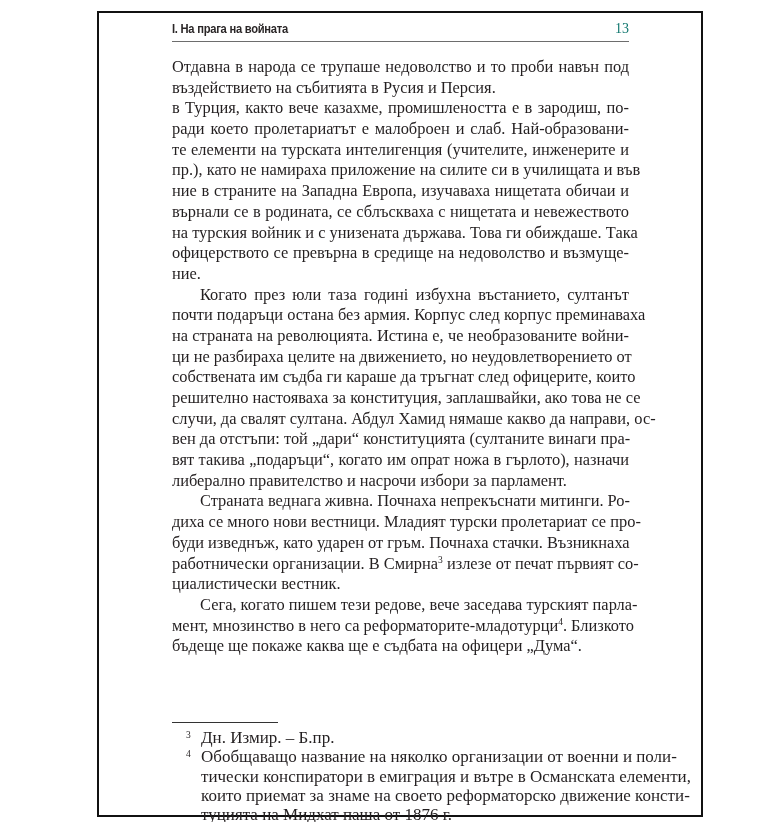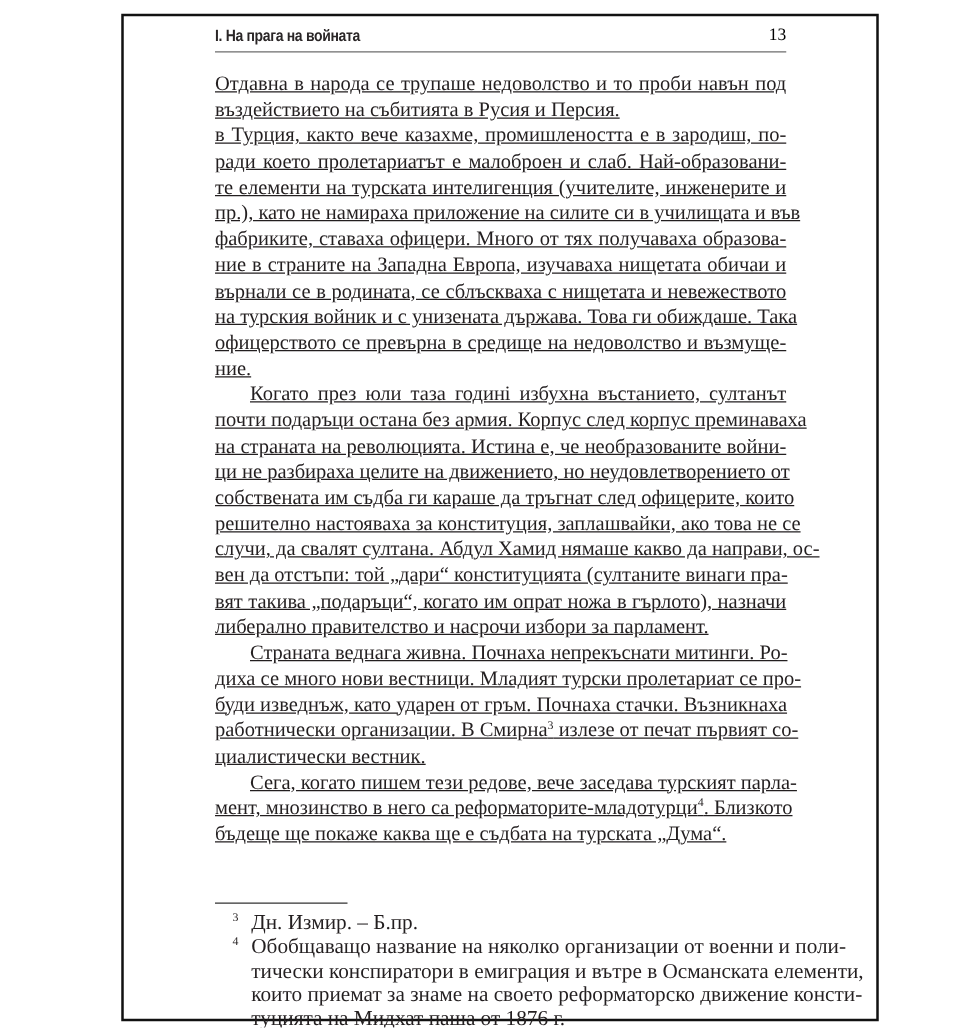--- a/index.html
+++ b/index.html
@@ -48,38 +48,37 @@
     transform-origin: left top;
     font-family: "Liberation Sans", sans-serif;
     color: #2a2627;
   }
   .running-head .folio {
     position: absolute;
     right: 0;
     top: 2px;
     font-size: 14px;
     font-family: "Liberation Serif", serif;
-    color: #000000;
+    color: #0f766e;
   }
   .body-text {
     position: absolute;
     left: 172px;
     top: 57px;
     width: 457px;
   }
   .line {
     display: block;
     height: 20.7px;
     line-height: 20.7px;
     font-size: 16.4px;
     white-space: nowrap;
     text-align: justify;
     text-align-last: justify;
     overflow: visible;
-    text-decoration: underline;
   }
   .line.last {
     text-align-last: left;
   }
   .line.indent {
     padding-left: 28px;
   }
   sup {
     font-size: 9.5px;
     line-height: 0;
@@ -136,21 +135,20 @@
 <div class="body-text" id="body-text">
     <div>
       <span class="line">Отдавна в народа се трупаше недоволство и то проби навън под</span>
       <span class="line last">въздействието на събитията в Русия и Персия.</span>
     </div>
     <div>
       <span class="line">в Турция, както вече казахме, промишлеността е в зародиш, по-</span>
       <span class="line">ради което пролетариатът е малоброен и слаб. Най-образовани-</span>
       <span class="line">те елементи на турската интелигенция (учителите, инженерите и</span>
       <span class="line">пр.), като не намираха приложение на силите си в училищата и във</span>
-      <span class="line">фабриките, ставаха офицери. Много от тях получаваха образова-</span>
       <span class="line">ние в страните на Западна Европа, изучаваха нищетата обичаи и</span>
       <span class="line">върнали се в родината, се сблъскваха с нищетата и невежеството</span>
       <span class="line">на турския войник и с унизената държава. Това ги обиждаше. Така</span>
       <span class="line">офицерството се превърна в средище на недоволство и възмуще-</span>
       <span class="line last">ние.</span>
     </div>
     <div>
       <span class="line indent">Когато през юли таза годинi избухна въстанието, султанът</span>
       <span class="line">почти подаръци остана без армия. Корпус след корпус преминаваха</span>
       <span class="line">на страната на революцията. Истина е, че необразованите войни-</span>
@@ -165,21 +163,21 @@
     <div>
       <span class="line indent">Страната веднага живна. Почнаха непрекъснати митинги. Ро-</span>
       <span class="line">диха се много нови вестници. Младият турски пролетариат се про-</span>
       <span class="line">буди изведнъж, като ударен от гръм. Почнаха стачки. Възникнаха</span>
       <span class="line">работнически организации. В Смирна<sup>3</sup> излезе от печат първият со-</span>
       <span class="line last">циалистически вестник.</span>
     </div>
     <div>
       <span class="line indent">Сега, когато пишем тези редове, вече заседава турският парла-</span>
       <span class="line">мент, мнозинство в него са реформаторите-младотурци<sup>4</sup>. Близкото</span>
-      <span class="line last">бъдеще ще покаже каква ще е съдбата на турската „Дума“.</span>
+      <span class="line last">бъдеще ще покаже каква ще е съдбата на офицери „Дума“.</span>
     </div>
   </div>
 
 <div class="fn-rule"></div>
 
 <div class="footnotes" id="footnotes">
     <div class="fn">
       <span class="marker">3</span>
       <span class="fline last">Дн. Измир. – Б.пр.</span>
     </div>

